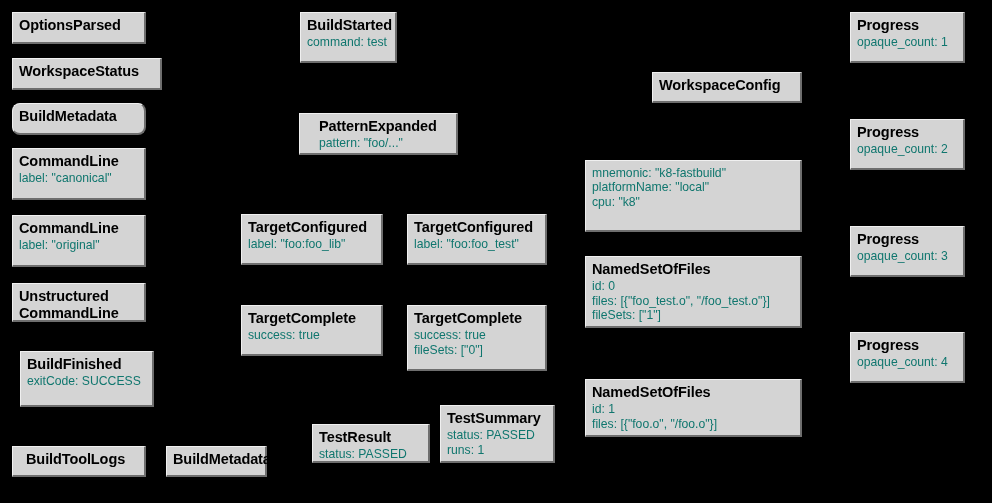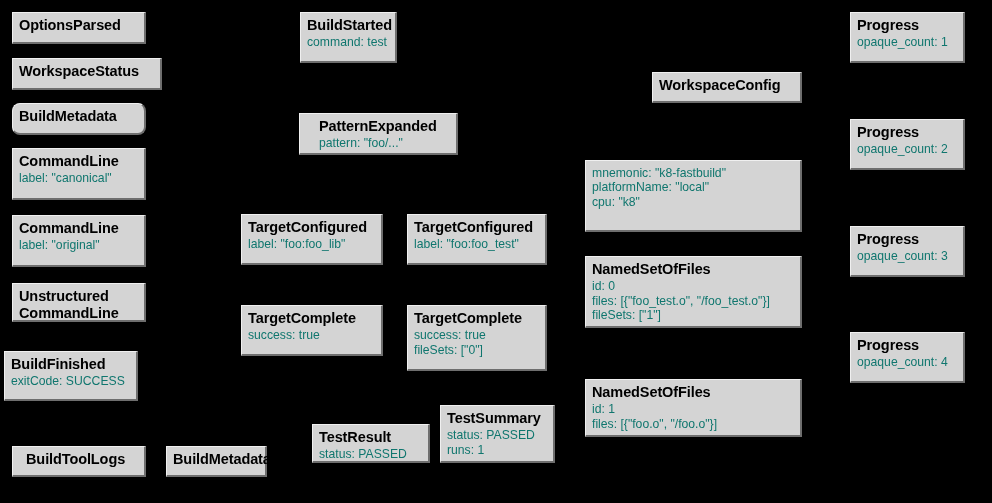--- a/index.html
+++ b/index.html
@@ -68,21 +68,21 @@
     <div class="node" style="left: 12px; top: 215px; width: 134px; height: 52px;">
       <div class="node-title">CommandLine</div>
       <div class="node-props">
         <div class="node-prop">label: "original"</div>
       </div>
     </div>
     <div class="node" style="left: 12px; top: 283px; width: 134px; height: 39px;">
       <div class="node-title">Unstructured
 CommandLine</div>
     </div>
-    <div class="node" style="left: 4px; top: 351px; width: 134px; height: 50px;">
+    <div class="node" style="left: 20px; top: 351px; width: 134px; height: 56px;">
       <div class="node-title">BuildFinished</div>
       <div class="node-props">
         <div class="node-prop">exitCode: SUCCESS</div>
       </div>
     </div>
     <div class="node" style="left: 12px; top: 446px; width: 134px; height: 31px; padding-left: 13px;">
       <div class="node-title">BuildToolLogs</div>
     </div>
     <div class="node" style="left: 166px; top: 446px; width: 101px; height: 31px;">
       <div class="node-title">BuildMetadata</div>

